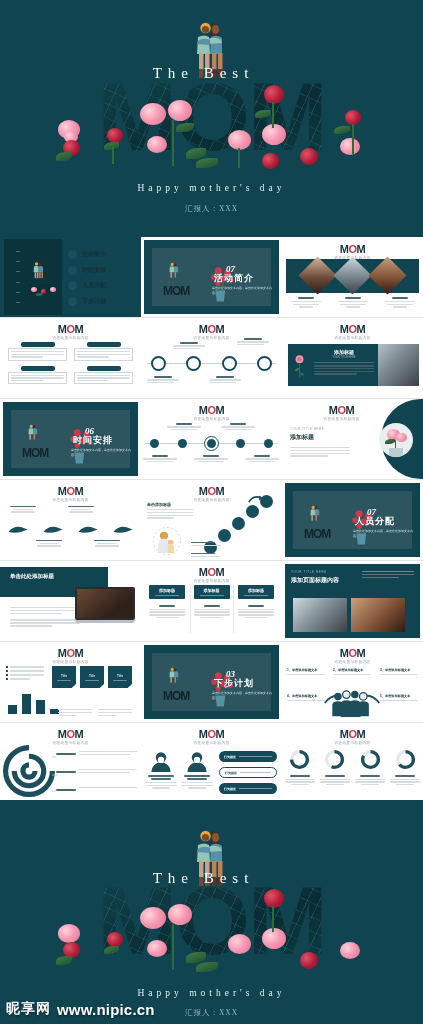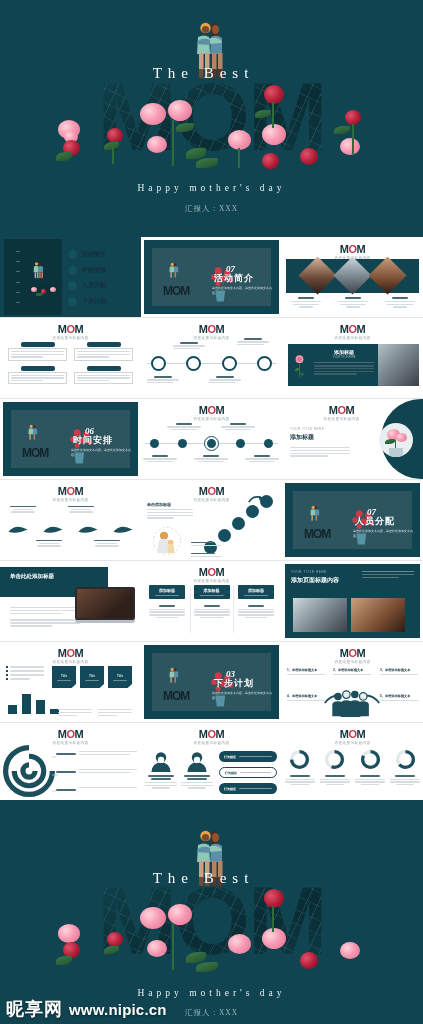--- a/index.html
+++ b/index.html
@@ -86,21 +86,21 @@
   .photo-c { background:linear-gradient(135deg,#c9a07c,#7a4d32 60%,#2d1b12); }
 
   
   .wm {
     position:absolute; left:0; bottom:0; width:423px; height:30px;
     display:flex; align-items:center; gap:6px; padding-left:6px;
     color:#ffffff;
   }
   .wm-logo {
     font-family:"Liberation Sans", sans-serif; font-weight:900;
-    font-size:18px; letter-spacing:1px; color:#ffffff;
+    font-size:14px; letter-spacing:1px; color:#ffffff;
     text-shadow:0 1px 2px rgba(0,0,0,.5);
   }
   .wm-url {
     font-family:"Liberation Sans", sans-serif; font-weight:700;
     font-size:15px; color:#ffffff; letter-spacing:.2px;
     text-shadow:0 1px 2px rgba(0,0,0,.5);
   }
   .wm-id {
     font-family:"Liberation Sans", sans-serif; font-weight:400;
     font-size:12.5px; color:#ffffff; letter-spacing:0;

